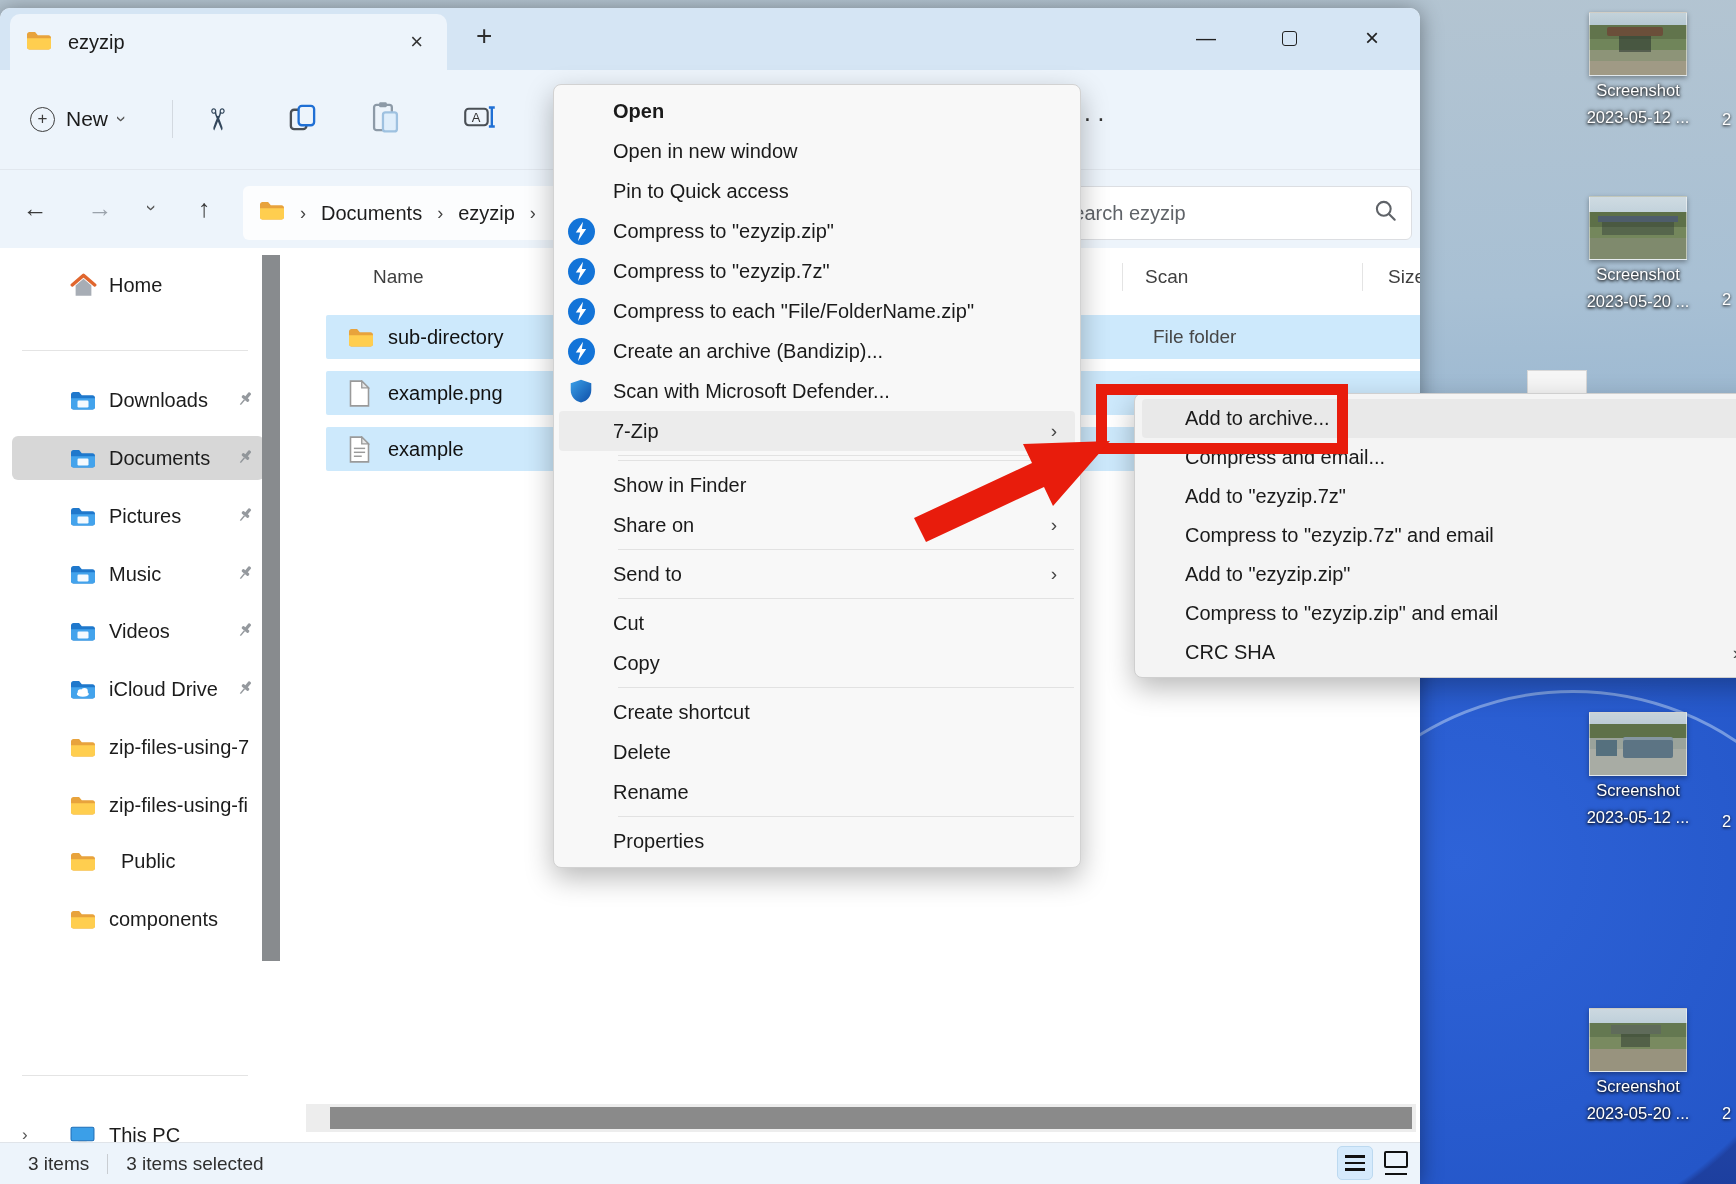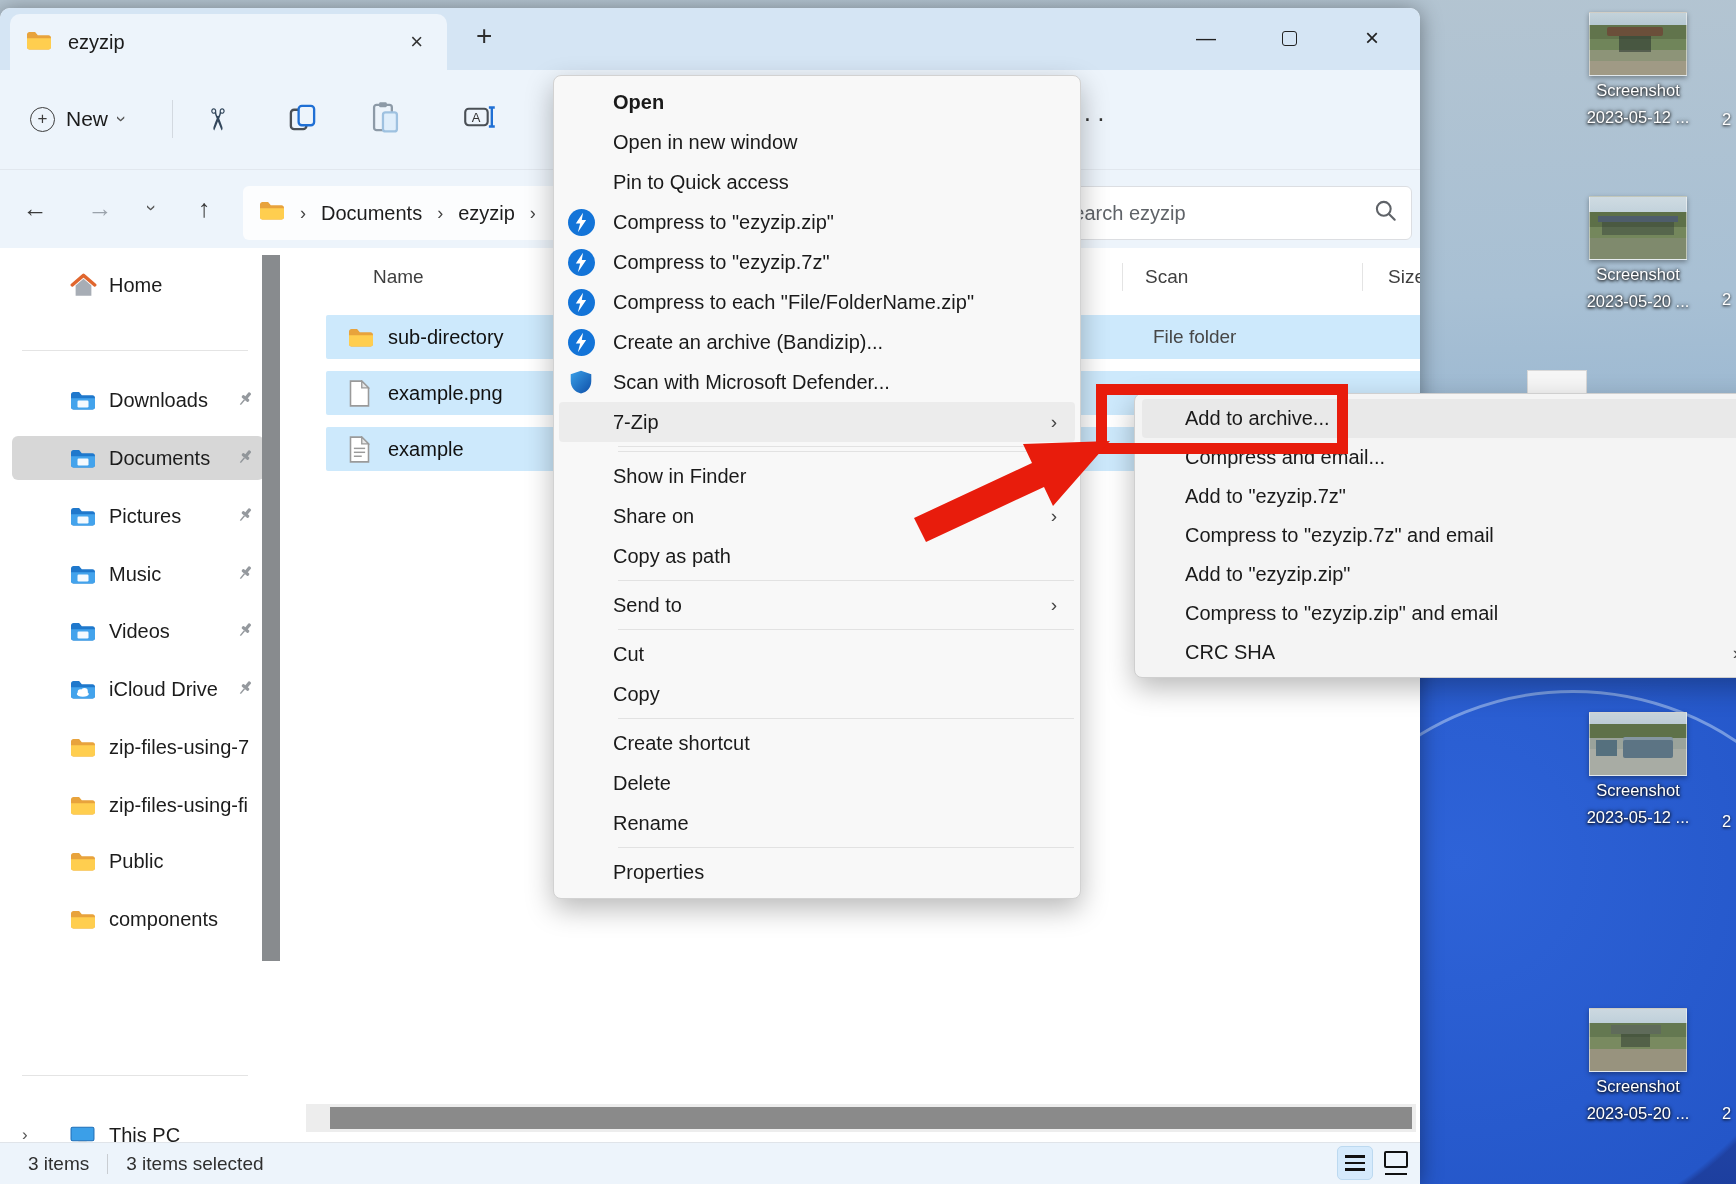--- a/index.html
+++ b/index.html
@@ -94,21 +94,21 @@
   .st-count{margin-left:28px;}
   .st-div{width:1px;height:20px;background:#c9cdd2;margin:0 18px;}
   .view-btn{position:absolute;top:3px;width:36px;height:34px;border-radius:5px;display:flex;flex-direction:column;align-items:center;justify-content:center;gap:4px;}
   .vb-list{left:1337px;background:#d5eafc;border:1px solid #bcd9f0;box-sizing:border-box;}
   .vb-list i{display:block;width:20px;height:2.4px;background:#111;}
   .vb-thumbs{left:1378px;}
   .vb-thumbs .rect{width:20px;height:13px;border:2px solid #111;border-radius:2px;}
   .vb-thumbs .bar{width:22px;height:2.4px;background:#111;margin-top:1px;}
 
   
-  .cmenu{position:absolute;left:553px;top:75px;width:528px;background:#f8f8f8;border:1px solid #d2d2d2;
+  .cmenu{position:absolute;left:553px;top:84px;width:528px;background:#f8f8f8;border:1px solid #d2d2d2;
     border-radius:8px;box-shadow:0 10px 28px rgba(0,0,0,.28);padding:6px 0;box-sizing:border-box;z-index:20;}
   .menu-item{position:relative;height:40px;margin:0 5px;padding-left:54px;display:flex;align-items:center;
     font-size:20px;color:#1a1a1a;border-radius:4px;white-space:nowrap;overflow:hidden;}
   .menu-item.bold{font-weight:bold;}
   .menu-item.hl{background:#ececec;}
   .mi-ico{position:absolute;left:8px;top:6px;width:28px;height:28px;display:flex;align-items:center;justify-content:center;}
   .mi-chev{position:absolute;right:18px;font-size:19px;color:#444;}
   .menu-sep{height:1px;background:#e2e2e2;margin:4px 6px 4px 64px;}
 
   .smenu{position:absolute;left:1134px;top:393px;width:637px;background:#f4f4f4;border:1px solid #cfcfcf;
@@ -368,21 +368,21 @@
         </div>
         <div class="sb-item" style="top: 775px;">
           <span class="sb-ico">
             <svg viewBox="0 0 26 21" width="26" height="21">
               <path d="M1 4.5 C1 3.1 2.1 2 3.5 2 h5.6 l2.7 3.2 H22.5 C23.9 5.2 25 6.3 25 7.7 V17 c0 1.4-1.1 2.5-2.5 2.5 h-19 C2.1 19.5 1 18.4 1 17 Z" fill="#e8a33c"></path>
               <path d="M1 8.2 h24 V17 c0 1.4-1.1 2.5-2.5 2.5 h-19 C2.1 19.5 1 18.4 1 17 Z" fill="#ffce4f"></path>
             </svg>
           </span>
           <span class="sb-label">zip-files-using-fi</span>
         </div>
-        <div class="sb-item" style="top: 831px;">
+        <div class="sb-item" style="top: 831px; gap: 12px;">
           <span class="sb-ico">
             <svg viewBox="0 0 26 21" width="26" height="21">
               <path d="M1 4.5 C1 3.1 2.1 2 3.5 2 h5.6 l2.7 3.2 H22.5 C23.9 5.2 25 6.3 25 7.7 V17 c0 1.4-1.1 2.5-2.5 2.5 h-19 C2.1 19.5 1 18.4 1 17 Z" fill="#e8a33c"></path>
               <path d="M1 8.2 h24 V17 c0 1.4-1.1 2.5-2.5 2.5 h-19 C2.1 19.5 1 18.4 1 17 Z" fill="#ffce4f"></path>
             </svg>
           </span>
           <span class="sb-label">Public</span>
         </div>
         <div class="sb-item" style="top: 889px;">
           <span class="sb-ico">
@@ -535,23 +535,20 @@
       </div>
       <div class="menu-sep"></div>
       <div class="menu-sep"></div>
       <div class="menu-item">
         <span class="mi-label">Show in Finder</span>
       </div>
       <div class="menu-item">
         <span class="mi-label">Share on</span>
         <span class="mi-chev">›</span>
       </div>
-      <div class="menu-item">
-        <span class="mi-label">Copy as path</span>
-      </div>
       <div class="menu-sep"></div>
       <div class="menu-item">
         <span class="mi-label">Send to</span>
         <span class="mi-chev">›</span>
       </div>
       <div class="menu-sep"></div>
       <div class="menu-item">
         <span class="mi-label">Cut</span>
       </div>
       <div class="menu-item">

